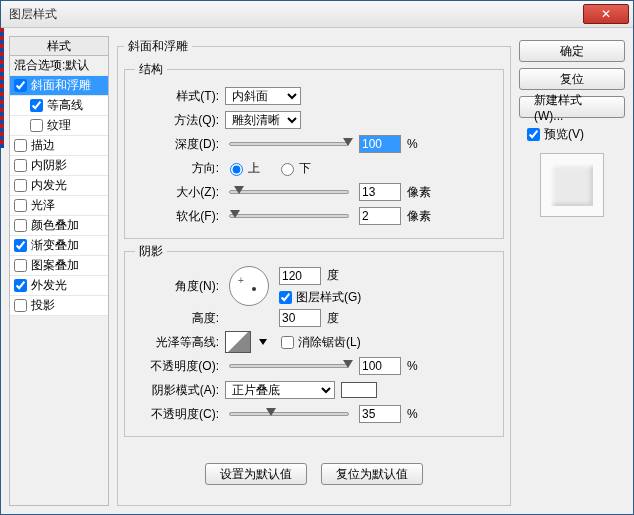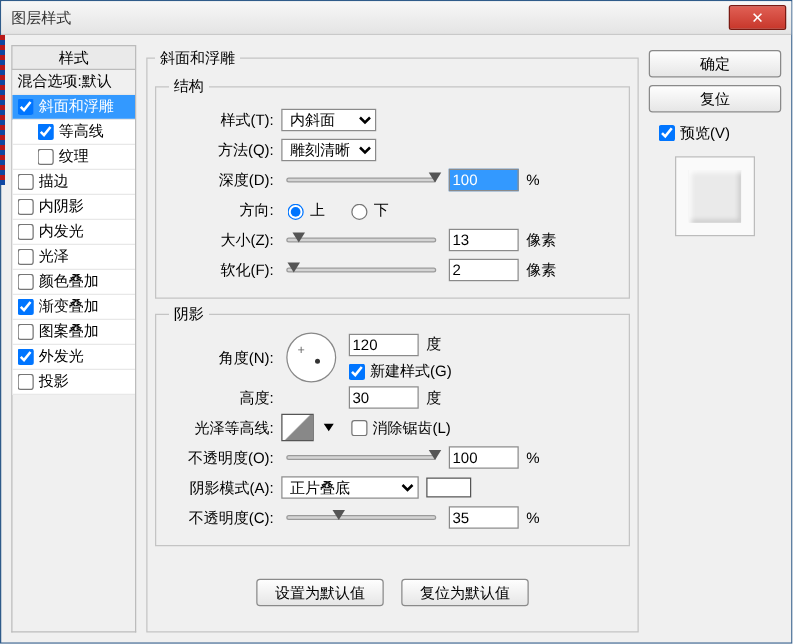--- a/index.html
+++ b/index.html
@@ -19,21 +19,21 @@
   input[type=checkbox] { width:13px; height:13px; margin:0; }
   .mid-col { flex:1; display:flex; flex-direction:column; gap:4px; padding-top:2px; }
   fieldset { border:1px solid #c4c4c4; margin:0; padding:6px 10px 10px 10px; }
   fieldset > legend { padding: 0 4px; }
   .frow { display:flex; align-items:center; height:24px; gap:6px; }
   .flabel { width: 84px; text-align:right; }
   select, input[type=text] { border:1px solid #8a8a8a; background:#fff; height:18px; padding:0 2px; }
   select { width: 76px; }
   .slider-track { flex:1; height:4px; background:#d4d4d4; border:1px solid #9a9a9a; border-radius:2px; position:relative; margin-left:4px; margin-right:4px; max-width:120px; }
   .slider-thumb { position:absolute; top:-5px; width:0; height:0; border-left:5px solid transparent; border-right:5px solid transparent; border-top:8px solid #555; transform:translateX(-5px); }
-  .valbox { width:56px; text-align:left; }
+  .valbox { width:42px; text-align:left; }
   .valbox.sel { background:#3399ff; color:#fff; }
   .unit { width:30px; }
   .radio-row label { display:inline-flex; align-items:center; gap:2px; margin-right:10px; }
   .angle-circle { width:40px; height:40px; border:1px solid #888; border-radius:50%; position:relative; background:#fff; margin:0 4px;}
   .angle-cross { position:absolute; left:8px; top:8px; font-size:10px; color:#666; }
   .angle-dot { position:absolute; width:4px; height:4px; background:#333; border-radius:50%; left:22px; top:20px; }
   .gloss-swatch { width:26px; height:22px; border:1px solid #555; background:linear-gradient(135deg,#fff 0%,#fff 48%,#888 52%,#888 100%); }
   .tri { display:inline-block; width:0;height:0;border-left:4px solid transparent;border-right:4px solid transparent;border-top:6px solid #000; margin-left:2px;}
   .color-swatch { width:36px; height:16px; border:1px solid #555; background:#fff; }
   .btn { height:22px; border:1px solid #8a8a8a; background:linear-gradient(#fefefe,#e6e6e6); display:inline-flex;align-items:center;justify-content:center; padding:0 14px; border-radius:3px; }
@@ -178,21 +178,21 @@
               <span class="angle-cross">+</span>
               <span class="angle-dot"></span>
             </div>
             <div style="display:flex;flex-direction:column;gap:4px;">
               <div style="display:flex;align-items:center;gap:6px;">
                 <input class="valbox" type="text" value="120" style="">
                 <span>度</span>
               </div>
               <label style="display:flex;align-items:center;gap:4px;">
                 <input type="checkbox" checked="" style=""> 
-                  <span>新建样式(G)</span>
+                  <span>图层样式(G)</span>
               </label>
             </div>
           </div>
 
           <div class="frow">
             <span class="flabel">高度:</span>
             <span style="width:48px;"></span>
             <input class="valbox" type="text" value="30" style="">
             <span>度</span>
           </div>
@@ -234,20 +234,21 @@
         <div class="bottom-btns">
           <div class="btn">设置为默认值</div>
           <div class="btn">复位为默认值</div>
         </div>
       </fieldset>
     </div>
 
     <div class="right-col">
       <div class="btn">确定</div>
       <div class="btn">复位</div>
+      <div class="btn">新建样式(W)...</div>
       <div class="preview-row">
         <input type="checkbox" checked="" style="">
         <span>预览(V)</span>
       </div>
       <div class="preview-box">
         <div class="preview-inner"></div>
       </div>
     </div>
 
   </div>

